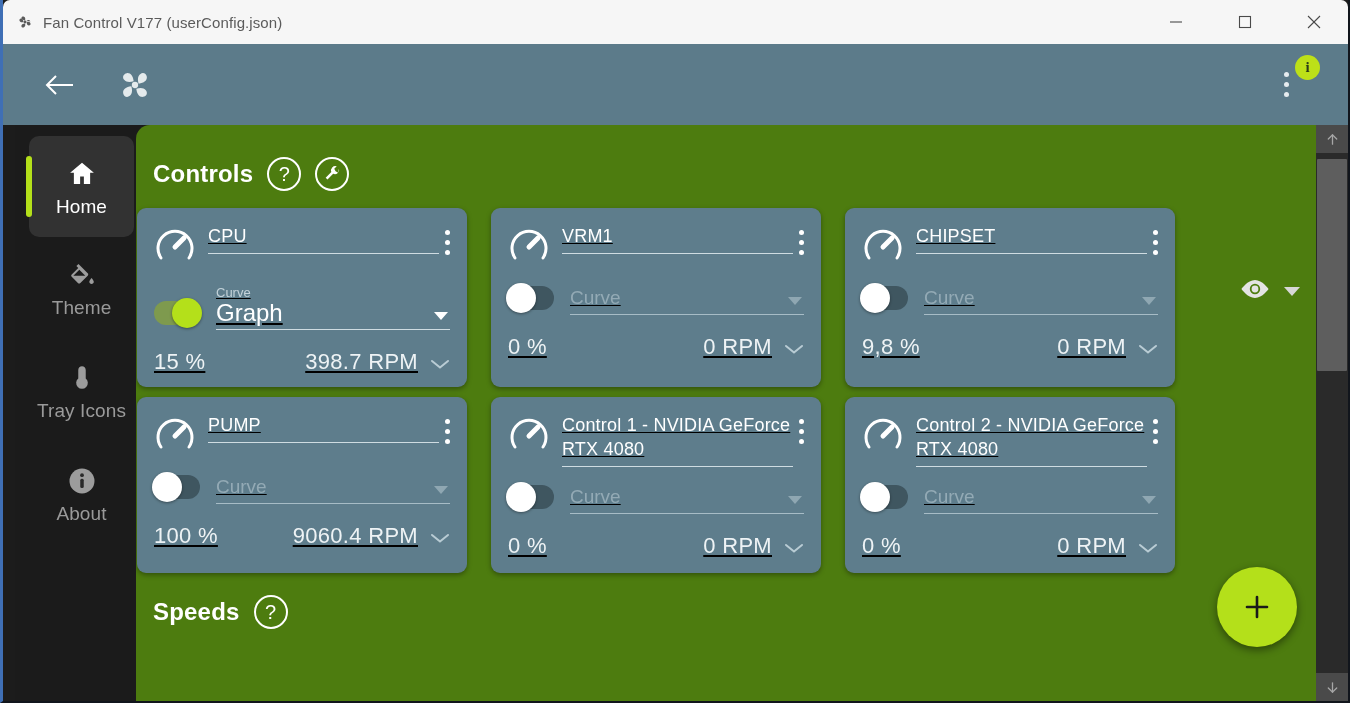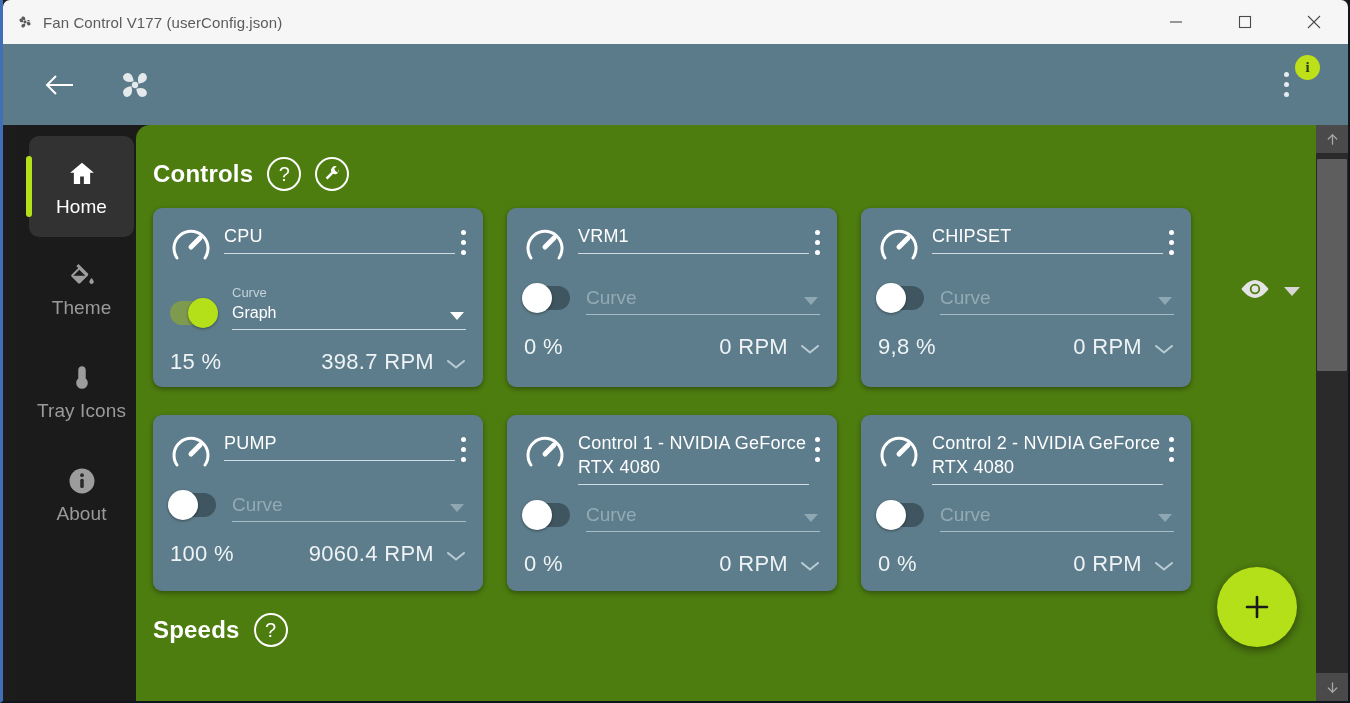--- a/index.html
+++ b/index.html
@@ -124,23 +124,24 @@
   }
   .caret-down-solid {
     width: 0; height: 0;
     border-left: 8px solid transparent; border-right: 8px solid transparent;
     border-top: 9px solid #d7d7d7;
   }
 
   
   .cards {
     display: flex; flex-wrap: wrap;
-    gap: 28px 24px;
-    margin: 17px 0 0 17px;
+    gap: 10px 24px;
+    margin: 17px 0 0 1px;
     width: 1065px;
+    text-decoration: underline;
   }
   .card {
     width: 330px;
     background: #5e7d8c;
     border-radius: 9px;
     padding: 16px 17px 12px 17px;
     position: relative;
     box-shadow: 0 2px 5px rgba(0,0,0,.35);
   }
   .card.tall { padding-bottom: 14px; }
@@ -167,21 +168,21 @@
     position: absolute; top: -3px; width: 30px; height: 30px; border-radius: 50%;
     box-shadow: 0 1px 3px rgba(0,0,0,.4);
   }
   .toggle.off .knob { left: -2px; background: #ffffff; }
   .toggle.on  .knob { right: -2px; background: #b4e01a; }
 
   .select-wrap { flex: 1 1 auto; margin-left: 16px; }
   .select-label { font-size: 13px; color: #c3d2d9; line-height: 15px; }
   .select-row { display: flex; align-items: flex-end; }
   .select-value {
-    flex: 1 1 auto; font-size: 16px; color: #ffffff; line-height: 25px; padding-bottom: 4px;
+    flex: 1 1 auto; font-size: 24px; color: #ffffff; line-height: 25px; padding-bottom: 4px;
   }
   .select-value.placeholder { color: #93aab5; font-size: 19px; }
   .caret-small {
     width: 0; height: 0; margin: 0 2px 9px 6px;
     border-left: 7px solid transparent; border-right: 7px solid transparent;
     border-top: 8px solid #ffffff;
   }
   .caret-small.dim { border-top-color: #8fa7b2; }
 
   .card-bot {

